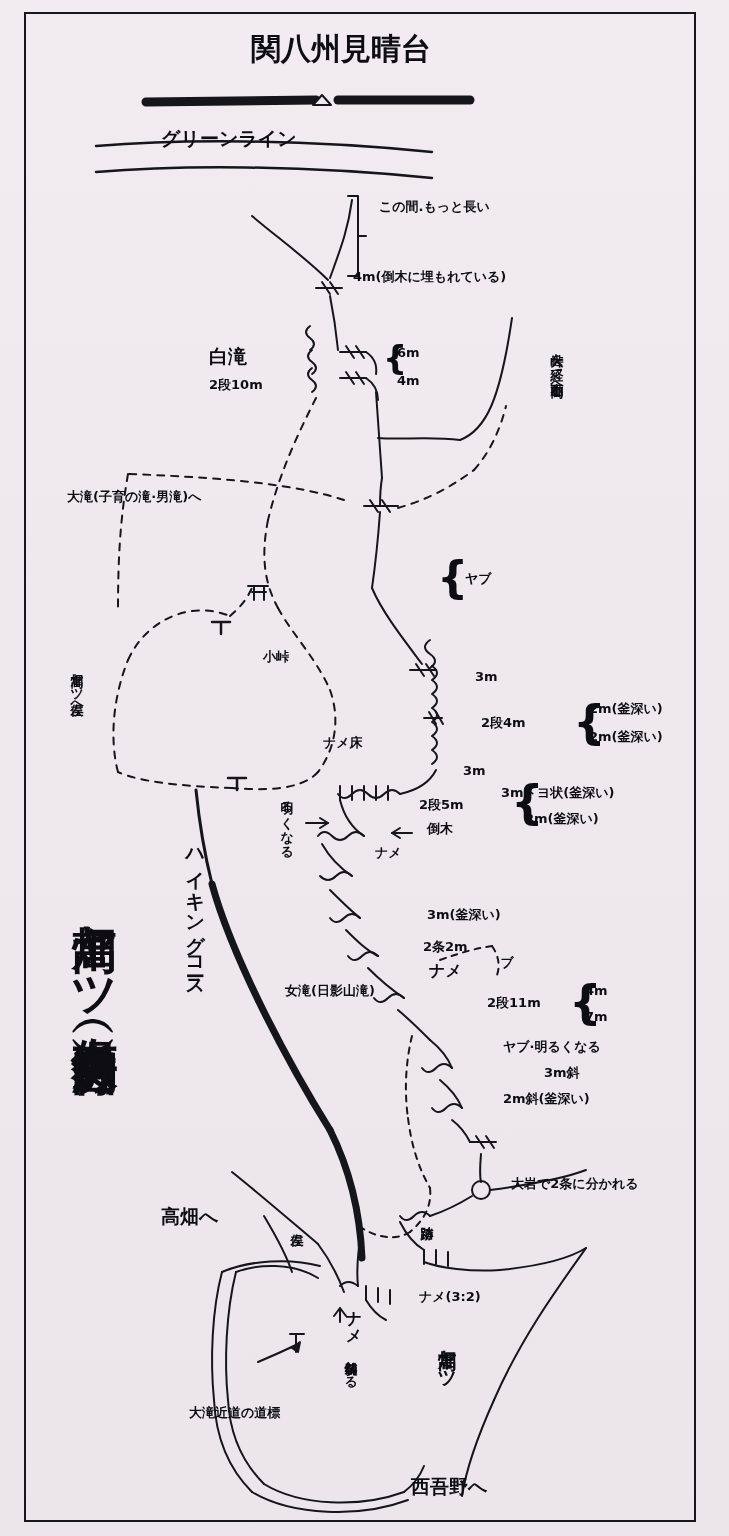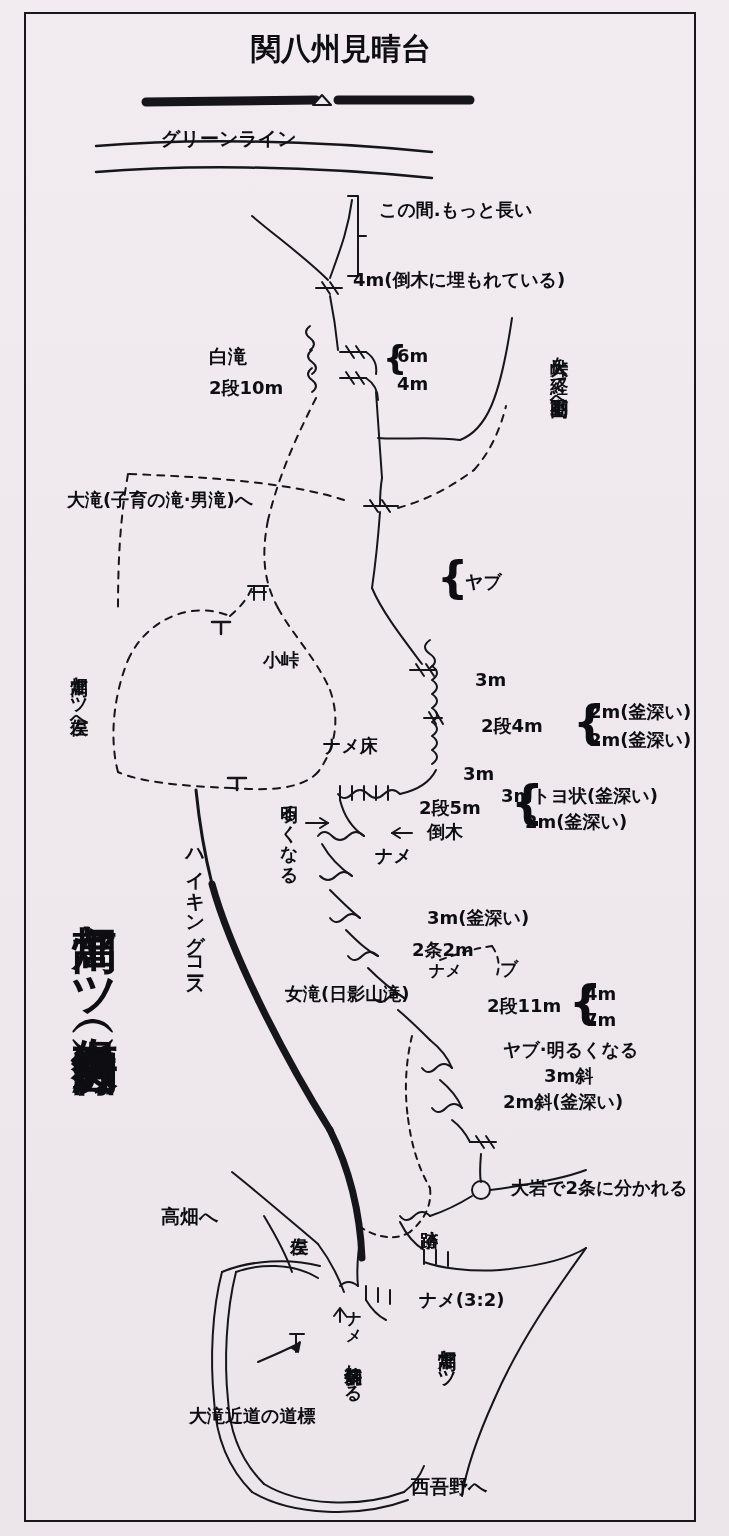--- a/index.html
+++ b/index.html
@@ -7,21 +7,21 @@
        font-family:"DejaVu Sans","Liberation Sans",sans-serif;color:#0e0e12;}
   #sheet{position:absolute;left:0;top:0;width:729px;height:1536px;
          background:linear-gradient(180deg,#f2ecf0 0%,#efe9ee 40%,#ece6eb 100%);}
   #frame{position:absolute;left:24px;top:12px;width:668px;height:1506px;
          border:2px solid #18181c;background:transparent;}
   .lbl{position:absolute;white-space:pre;line-height:1.12;font-weight:600;
        letter-spacing:0px;padding-left:13px;}
   .vert{writing-mode:vertical-rl;text-orientation:upright;}
   svg{position:absolute;left:0;top:0;width:729px;height:1536px;pointer-events:none;}
   .t11{font-size:16px;}
-  .t13{font-size:18px;}
+  .t13{font-size:13px;}
   .t14{font-size:19px;}
   .t22{font-size:30px;}
   .t40{font-size:46px;}
 </style>
 </head>
 <body>
 
 <div id="sheet">
   <div id="frame"></div>
 
@@ -192,21 +192,21 @@
   <div class="lbl t13" style="left:488px;top:786px;">3mトヨ状(釜深い)</div>
   <div class="lbl t13" style="left:512px;top:812px;">2m(釜深い)</div>
 
   <div class="lbl t13 vert" style="left:266px;top:792px;height:110px;">明るくなる</div>
   <div class="lbl t13" style="left:362px;top:846px;">ナメ</div>
   <div class="lbl t13" style="left:414px;top:822px;">倒木</div>
 
   <div class="lbl t14 vert" style="left:172px;top:836px;height:210px;">ハイキングコース</div>
 
   <div class="lbl t13" style="left:414px;top:908px;">3m(釜深い)</div>
-  <div class="lbl t13" style="left:399px;top:940px;">2条2m</div>
+  <div class="lbl t13" style="left:410px;top:940px;">2条2m</div>
   <div class="lbl t11" style="left:416px;top:962px;">ナメ</div>
   <div class="lbl t13 vert" style="left:486px;top:944px;height:44px;">ブ</div>
 
   <div class="lbl t13" style="left:272px;top:984px;">女滝(日影山滝)</div>
   <div class="lbl t13" style="left:474px;top:996px;">2段11m</div>
   <div class="lbl t13" style="left:556px;top:984px;font-size:46px;line-height:0.8;">{</div>
   <div class="lbl t13" style="left:572px;top:984px;">4m</div>
   <div class="lbl t13" style="left:572px;top:1010px;">7m</div>
 
   <div class="lbl t13" style="left:490px;top:1040px;">ヤブ·明るくなる</div>

